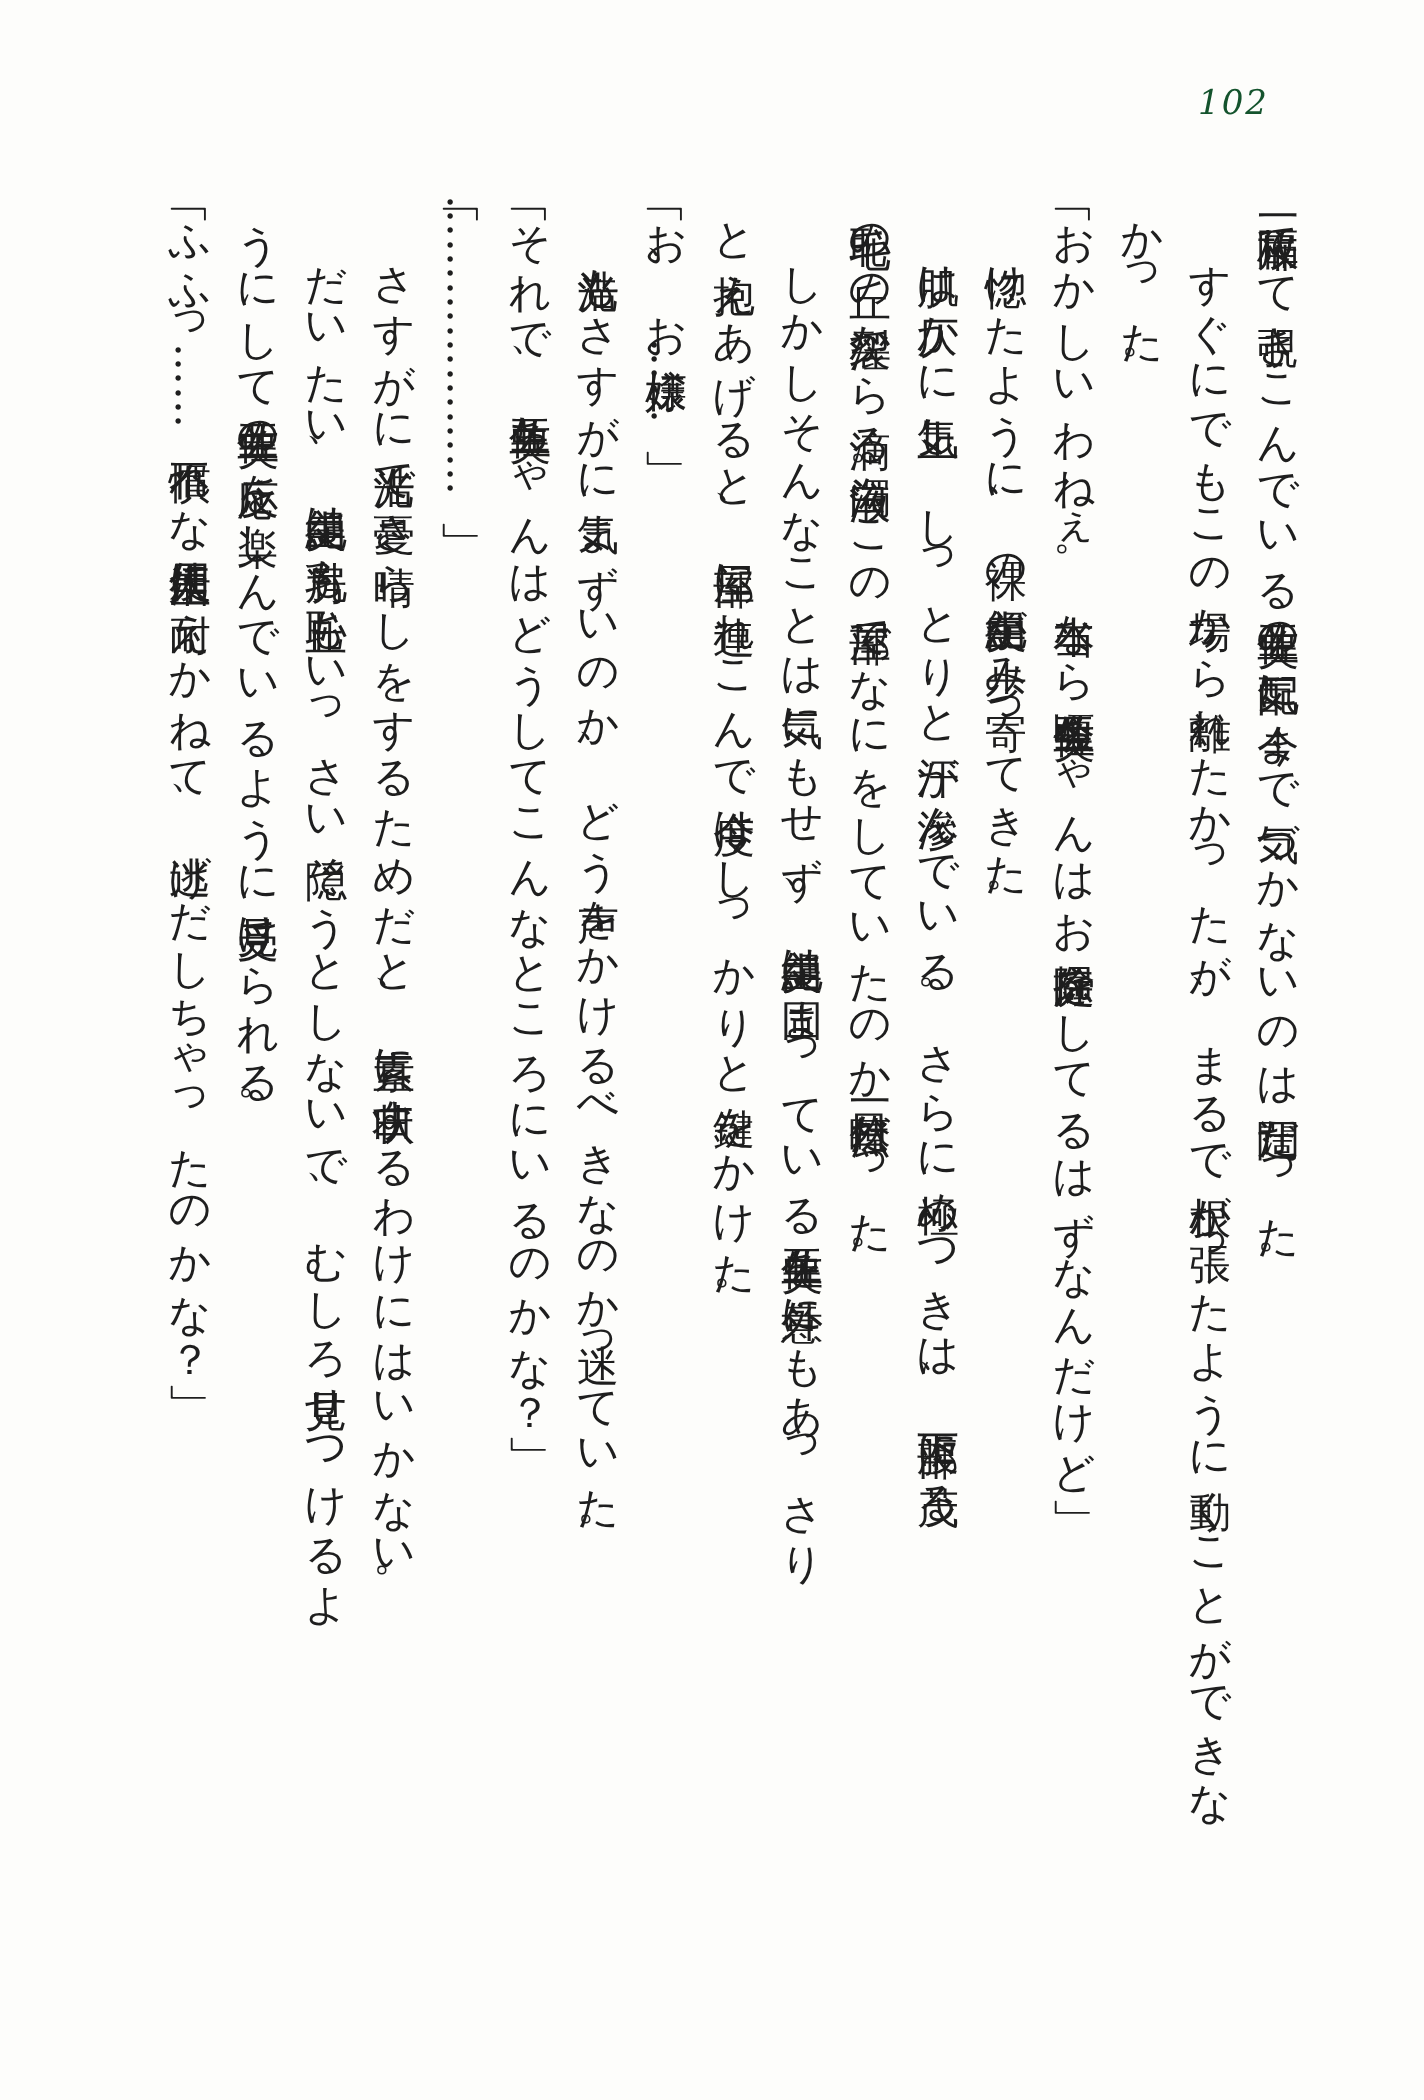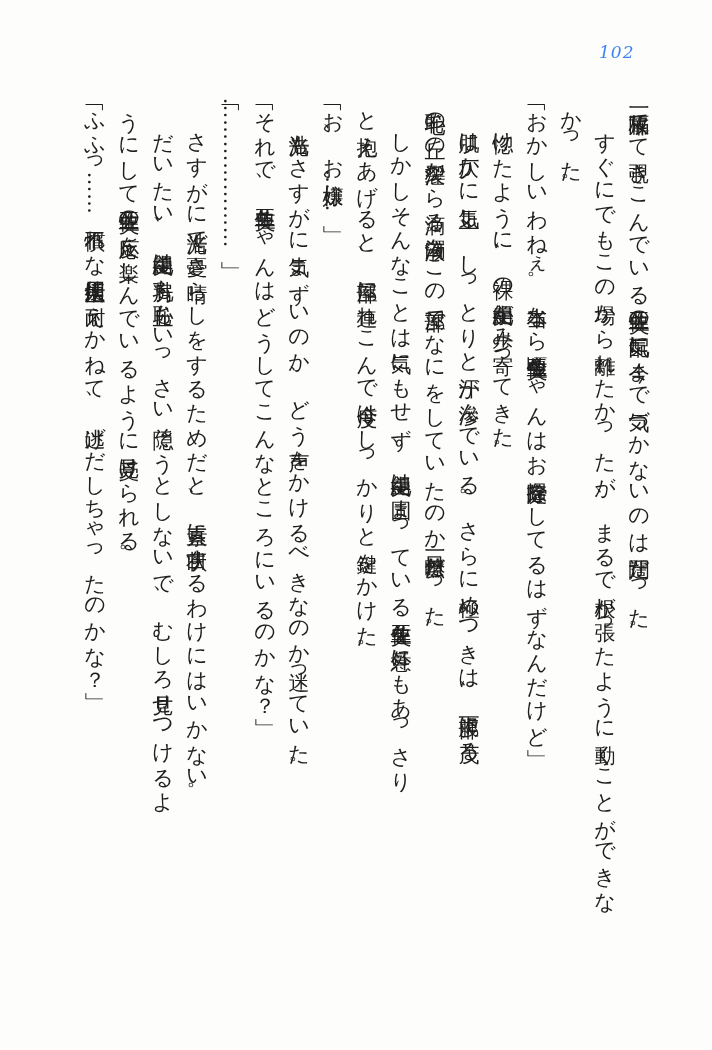--- a/index.html
+++ b/index.html
@@ -15,21 +15,21 @@
     overflow: hidden;
     font-family: "DejaVu Serif", "Liberation Serif", serif;
   }
   .page-number {
     position: absolute;
     top: 42px;
     left: 599px;
     font-size: 17px;
     font-style: italic;
     letter-spacing: 1px;
-    color: #3b82f6;
+    color: #14532d;
   }
   .text-block {
     position: absolute;
     top: 97px;
     right: 56px;
     height: 858px;
     writing-mode: vertical-rl;
     text-orientation: mixed;
     font-size: 21px;
     line-height: 34px;

